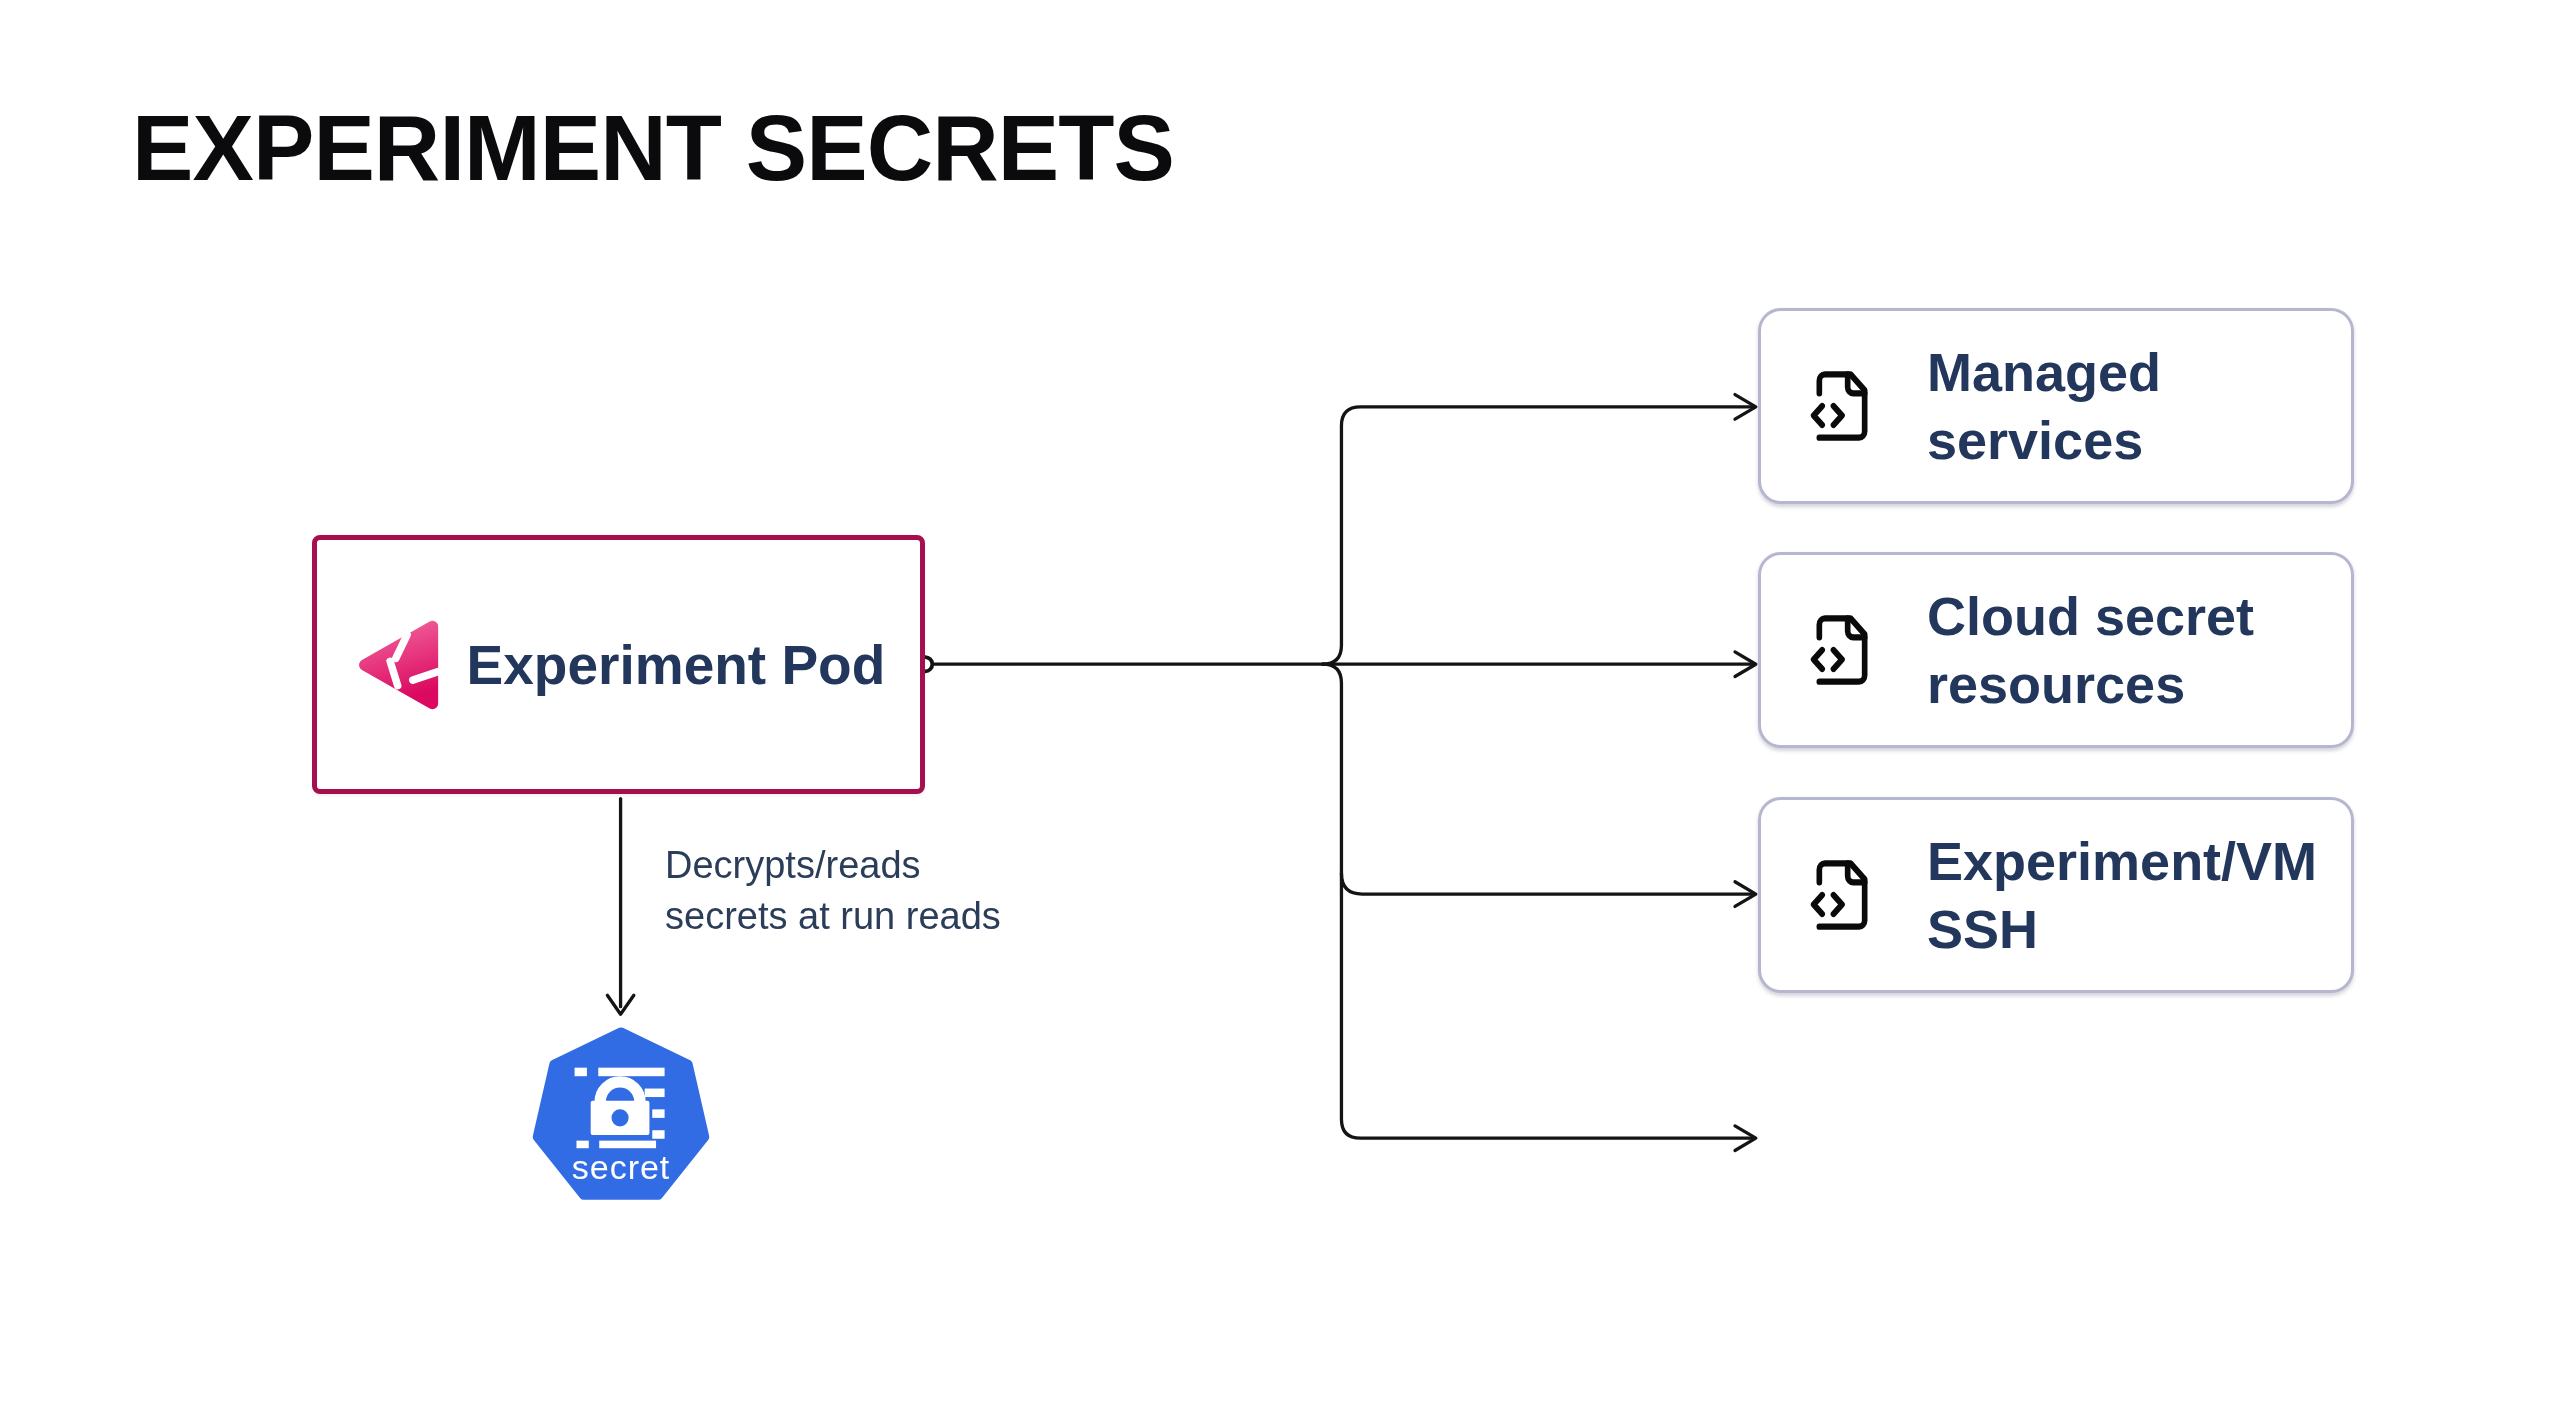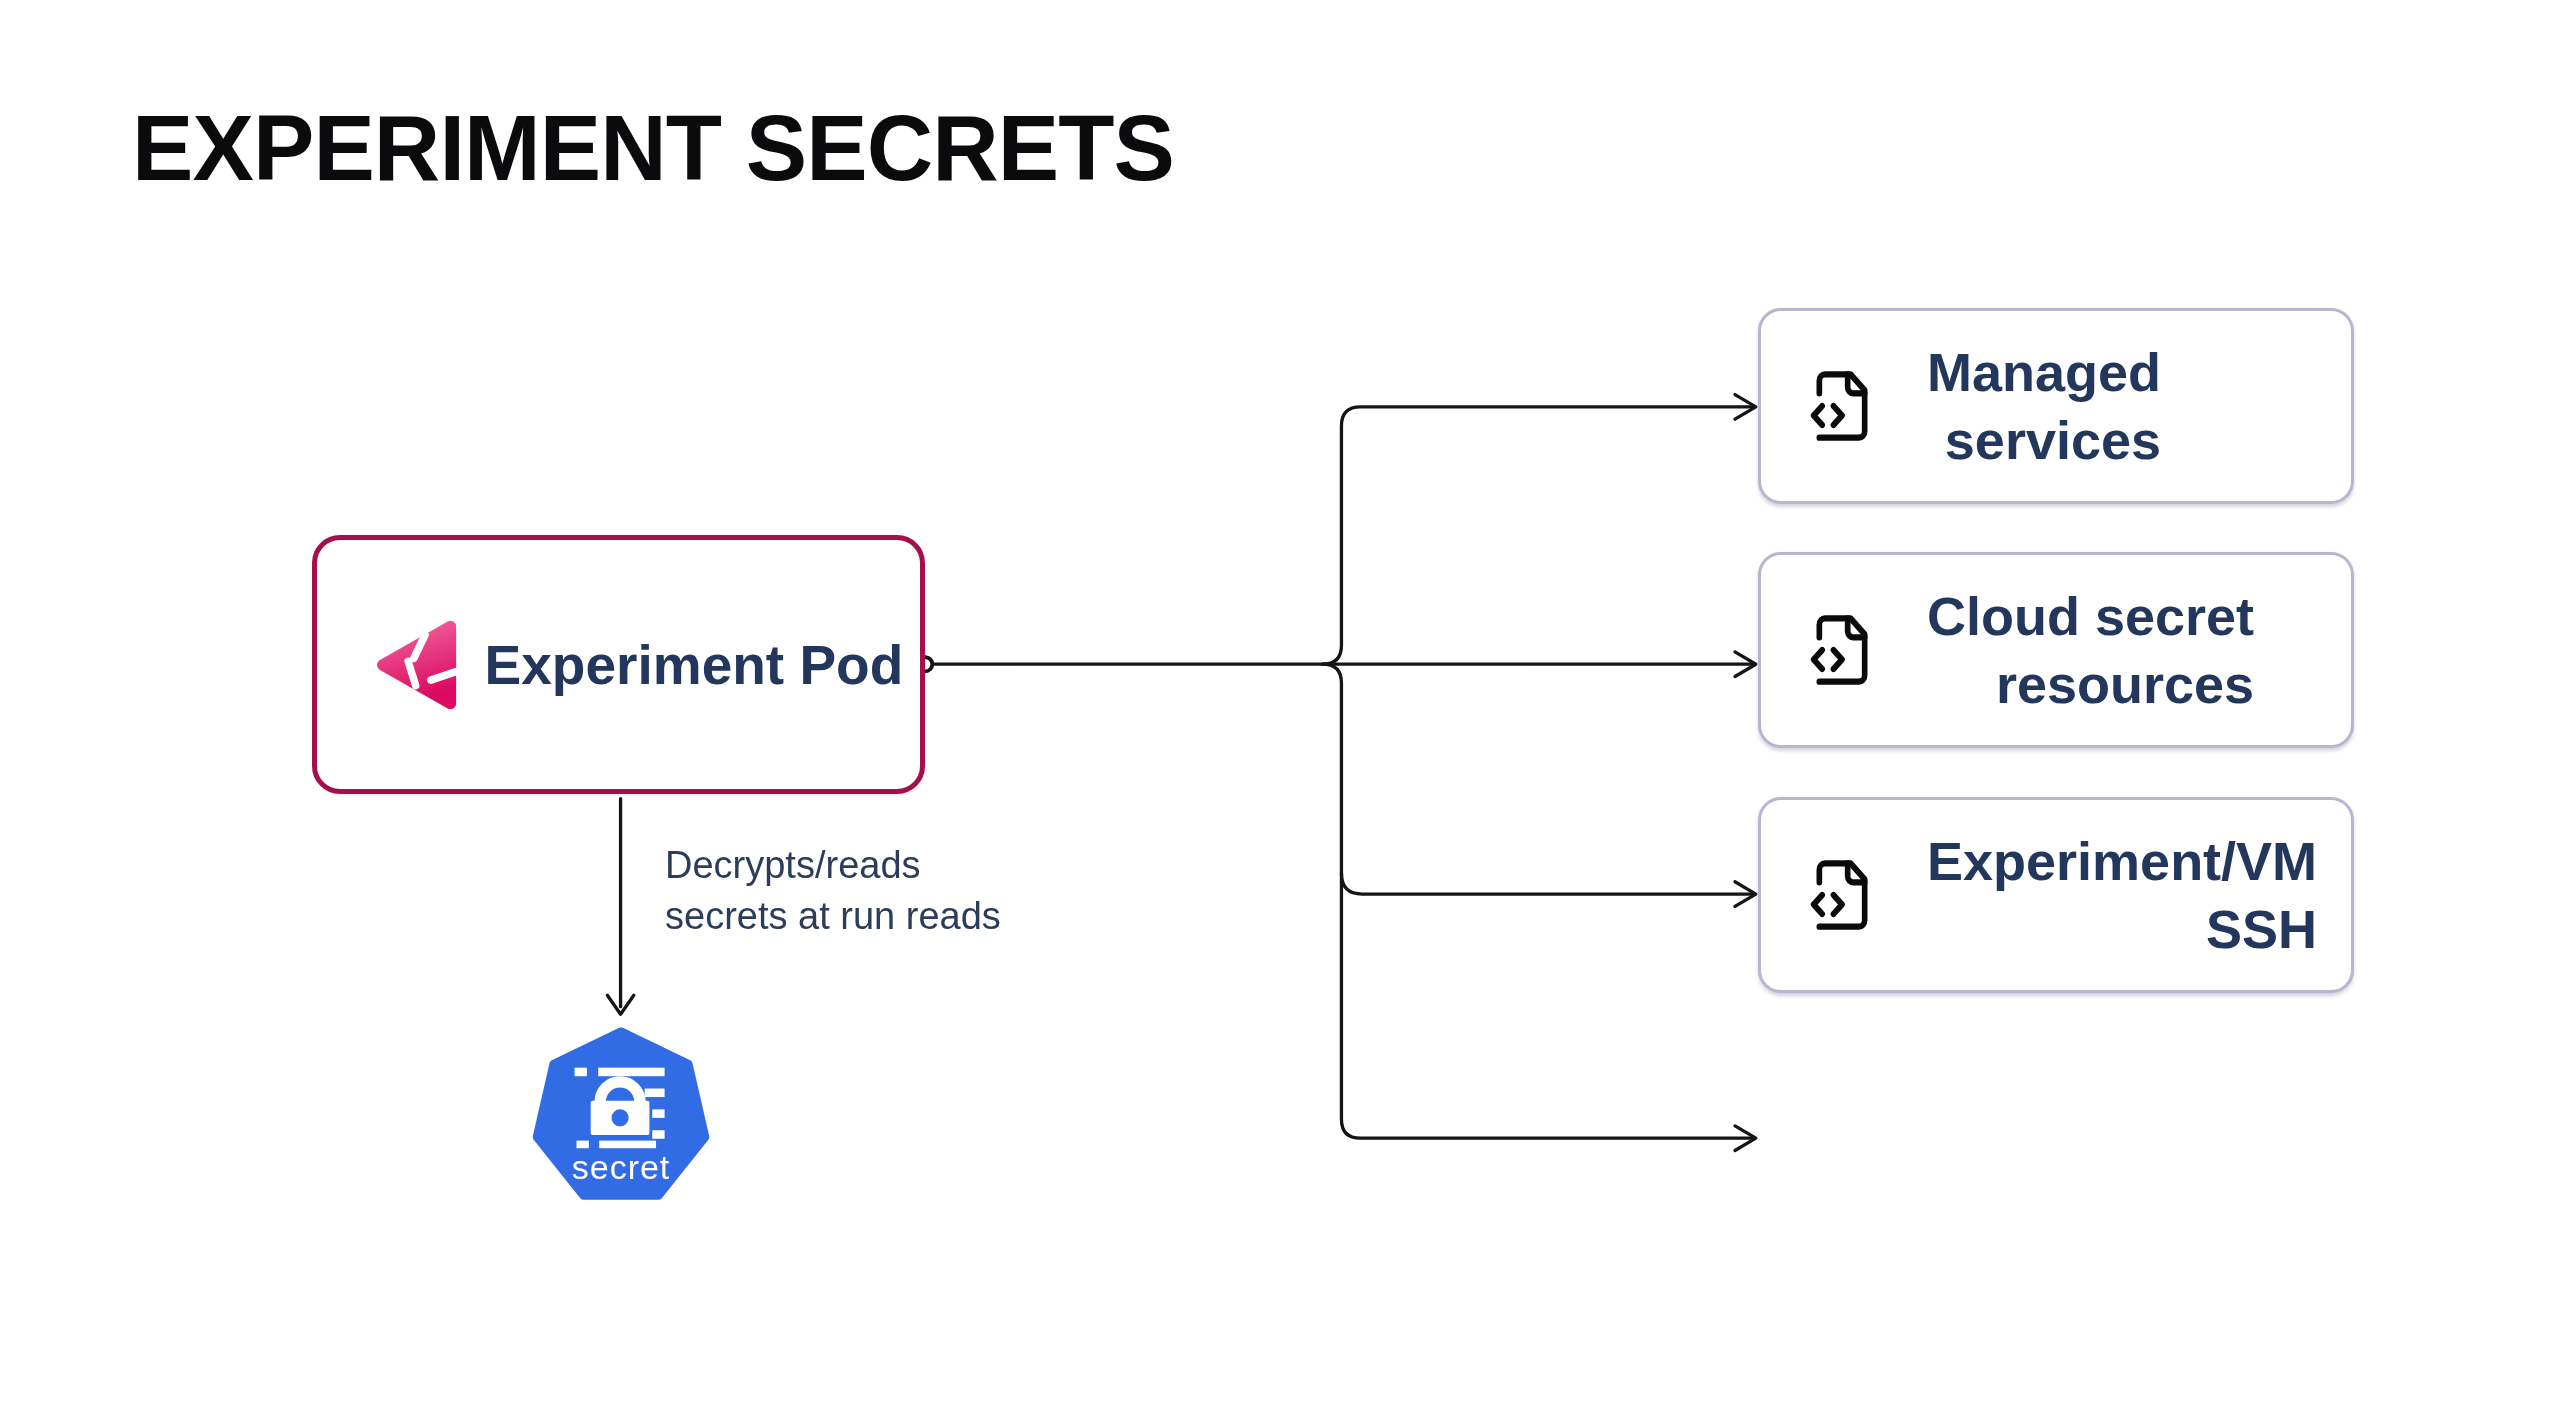--- a/index.html
+++ b/index.html
@@ -8,35 +8,35 @@
     font-family:"Liberation Sans",sans-serif;overflow:hidden;
   }
   .title{
     position:absolute;left:132px;top:98px;
     font-size:92px;font-weight:700;letter-spacing:-0.9px;line-height:1.1;
     color:var(--title-text,#0b0b0d);white-space:nowrap;
   }
   
   .pod-box{
     position:absolute;left:312px;top:535px;width:613px;height:259px;box-sizing:border-box;
-    border:5.7px solid var(--pod-border,#a60f4d);border-radius:28px;background:#fff;
-    display:flex;align-items:center;padding-left:60px;gap:24.6px;
+    border:5.7px solid var(--pod-border,#a60f4d);border-radius:8px;background:#fff;
+    display:flex;align-items:center;padding-left:42px;gap:24.6px;
     box-shadow:0 1.9px 2.8px rgba(0,0,0,.06);
   }
   .pod-label{font-size:55px;font-weight:700;color:var(--node-text,#22375b);white-space:nowrap;}
   
   .target-box{
     position:absolute;left:1758px;width:596px;height:196px;box-sizing:border-box;
     border:3.8px solid var(--target-border,#b5b7cf);border-radius:23px;background:#fff;
     display:flex;align-items:center;padding-left:47px;gap:51px;
     box-shadow:0 2.8px 3.8px rgba(100,100,130,.28);
   }
   .t1{top:308px}.t2{top:552px}.t3{top:797px}.t4{top:1041px}
   .target-label{font-size:54px;font-weight:700;color:var(--node-text,#22375b);line-height:1.26;}
-  .target-label span{display:block;text-align:right;}
+  .target-label span{display:block;}
   .target-label span:empty{display:none;}
   
   .edge-label{
     position:absolute;left:655px;top:840px;
     font-size:38px;font-weight:500;line-height:1.35;color:#2b3d58;
   }
   .edge-label span{display:block;margin-left:10px;}
   
   .secret-node{position:absolute;left:531px;top:1026px;width:180px;height:180px;}
   .secret-node text{

